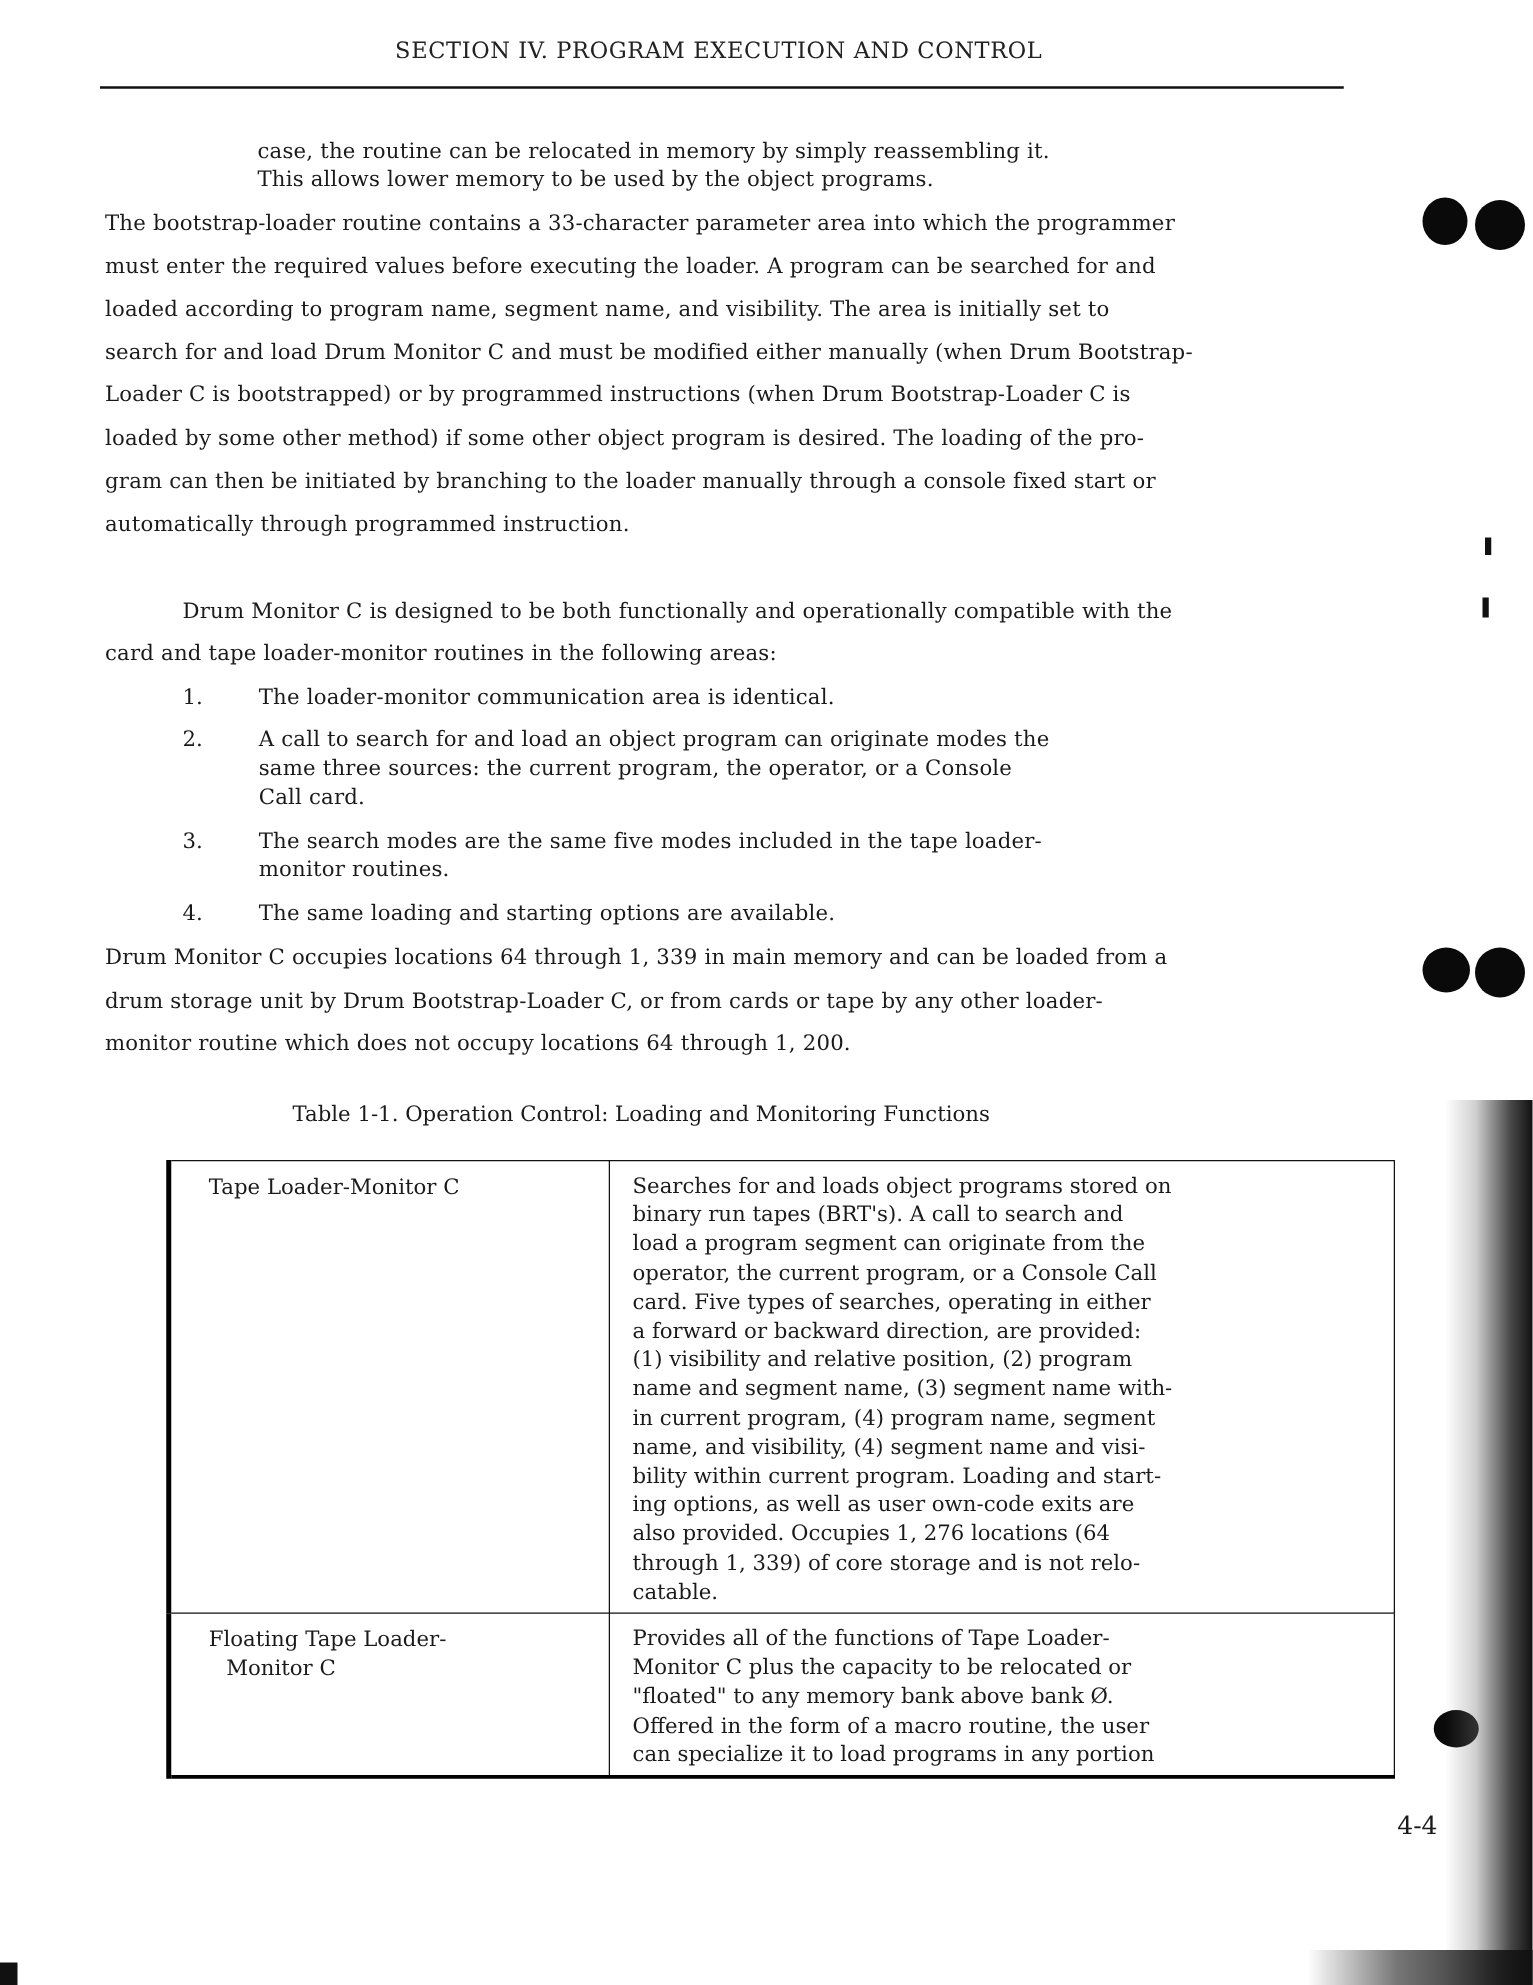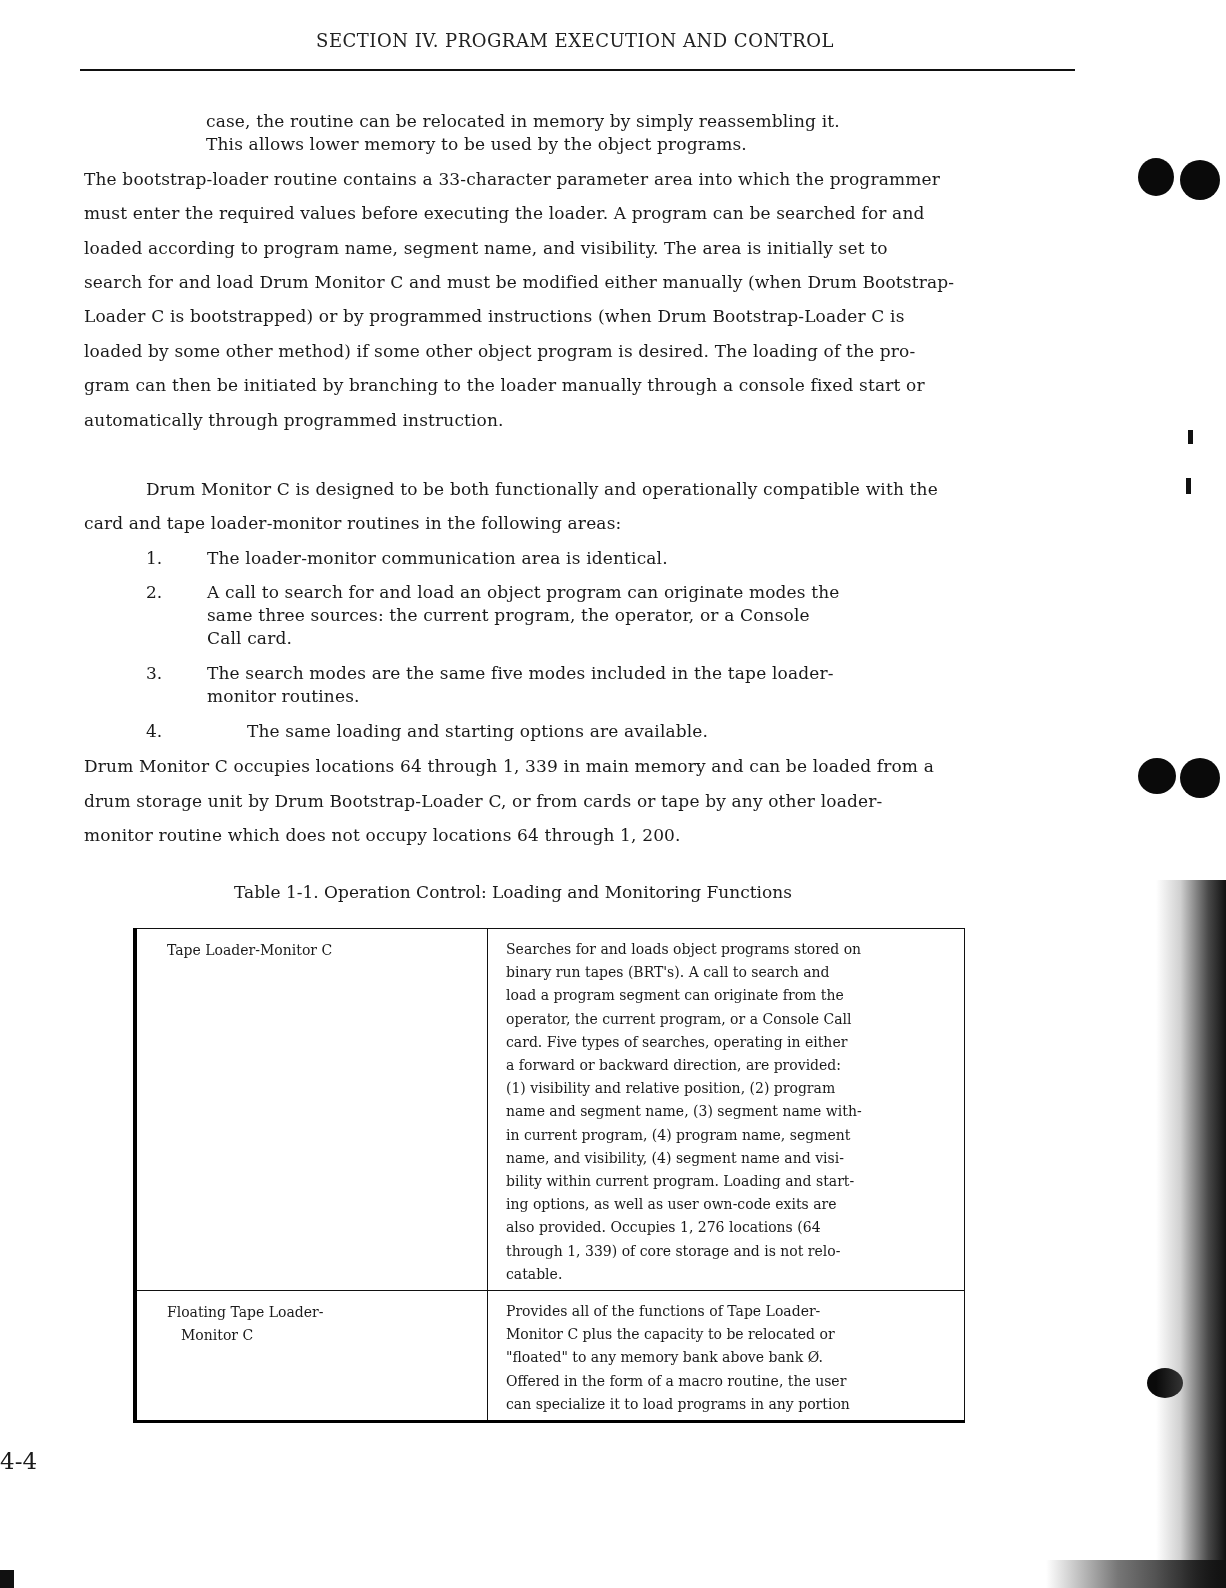--- a/index.html
+++ b/index.html
@@ -11,31 +11,31 @@
   .abs { position: absolute; }
   .header {
     left: 0; width: 1150px; top: 30px; text-align: center;
     font-size: 18px; letter-spacing: 0.5px; color: #222;
   }
   .rule { left: 80px; width: 995px; top: 69px; height: 2px; background: #111; }
   .line { font-size: 17px; white-space: nowrap; letter-spacing: 0.15px; }
   .list-num { font-size: 17px; }
   .caption { font-size: 17px; white-space: nowrap; }
   table.func {
-    position: absolute; left: 133px; top: 928px; width: 832px;
-    border-collapse: collapse; font-size: 14px; line-height: 23.2px;
+    position: absolute; left: 133px; top: 928px; width: 983px;
+    border-collapse: collapse; font-size: 17px; line-height: 23.2px;
   }
   table.func td { vertical-align: top; border: 1px solid #111; }
   table.func td.name { width: 312px; padding: 10px 8px 0 30px; border-left: 4px solid #000; }
   table.func td.desc { padding: 9px 8px 4px 18px; }
   table.func tr:first-child td { border-top: 1.5px solid #111; }
   table.func tr:last-child td { border-bottom: 3px solid #000; }
   .name-line { display: block; white-space: nowrap; }
   .desc-line { display: block; white-space: nowrap; }
-  .page-num { left: 0; width: 1150px; top: 1448px; text-align: left; font-size: 23px; }
+  .page-num { left: 0; width: 1150px; top: 1448px; text-align: right; font-size: 20px; }
   .holes { position: absolute; }
   .hole { position: absolute; border-radius: 50%; background: #0a0a0a; }
   .scan-edge {
     position: absolute; right: 0; top: 880px; width: 70px; height: 708px;
     background: linear-gradient(to right, rgba(255,255,255,0) 0%, rgba(120,120,120,0.35) 35%, rgba(40,40,40,0.85) 75%, #111 100%);
   }
   .scan-bottom {
     position: absolute; right: 0; bottom: 0; width: 180px; height: 28px;
     background: linear-gradient(to right, rgba(255,255,255,0) 0%, rgba(60,60,60,0.7) 40%, #111 100%);
   }
@@ -73,21 +73,21 @@
   <div class="abs list-num" style="left:146px; top:582px;">2.</div>
   <div class="abs line" style="left:207px; top:582px;">A call to search for and load an object program can originate modes the</div>
   <div class="abs line" style="left:207px; top:605px;text-align:right;">same three sources:  the current program, the operator, or a Console</div>
   <div class="abs line" style="left:207px; top:628px;">Call card.</div>
 
   <div class="abs list-num" style="left:146px; top:663px;">3.</div>
   <div class="abs line" style="left:207px; top:663px;">The search modes are the same five modes included in the tape loader-</div>
   <div class="abs line" style="left:207px; top:686px;">monitor routines.</div>
 
   <div class="abs list-num" style="left:146px; top:721px;">4.</div>
-  <div class="abs line" style="left:207px; top:721px;margin-left:40px;">The same loading and starting options are available.</div>
+  <div class="abs line" style="left:207px; top:721px;">The same loading and starting options are available.</div>
 </div>
 
 <div>
   <div class="abs line" style="left:84px; top:756px;">Drum Monitor C occupies locations 64 through 1, 339 in main memory and  can be loaded from a</div>
   <div class="abs line" style="left:84px; top:791px;">drum storage unit by Drum Bootstrap-Loader C, or from cards or tape by any other loader-</div>
   <div class="abs line" style="left:84px; top:825px;">monitor routine which does not occupy locations 64 through 1, 200.</div>
 </div>
 
 <div class="abs caption" style="left:234px; top:882px;">Table 1-1.  Operation Control:  Loading and Monitoring Functions</div>
 

